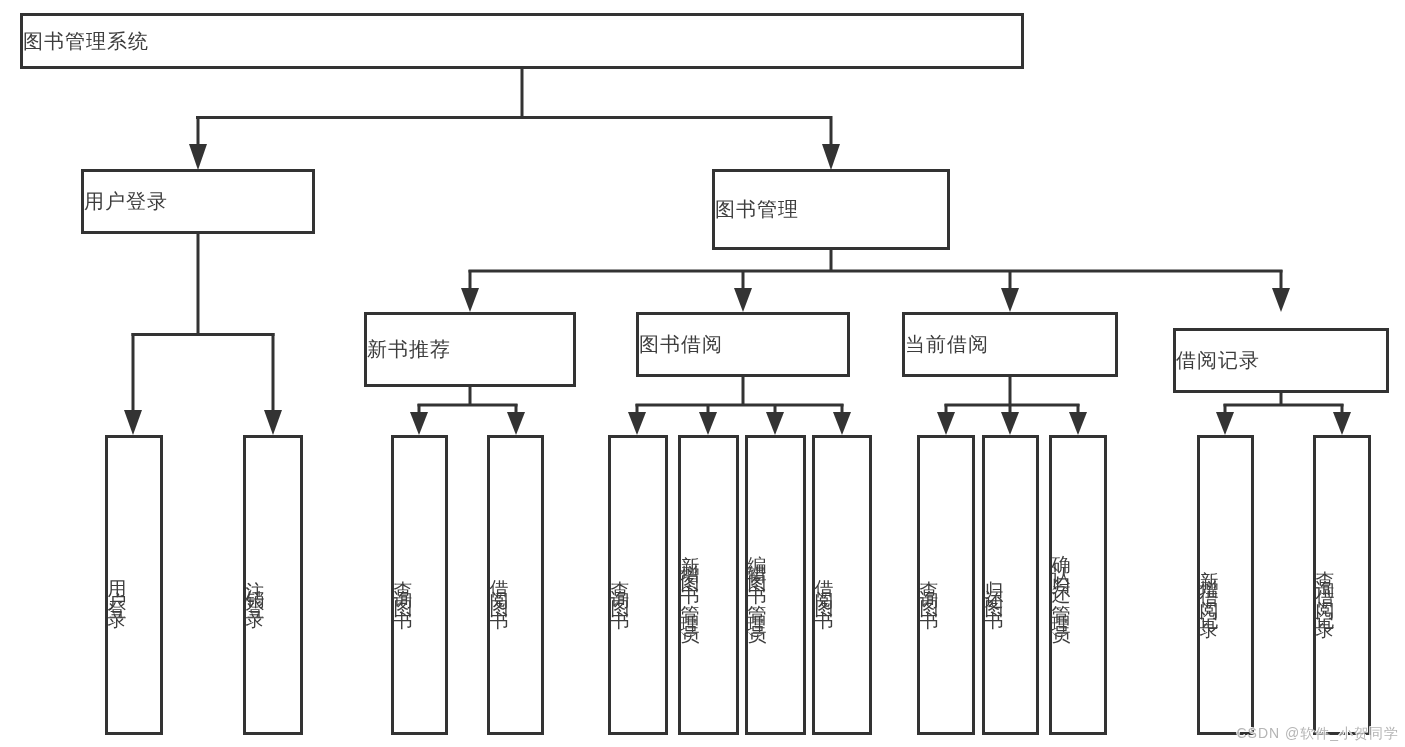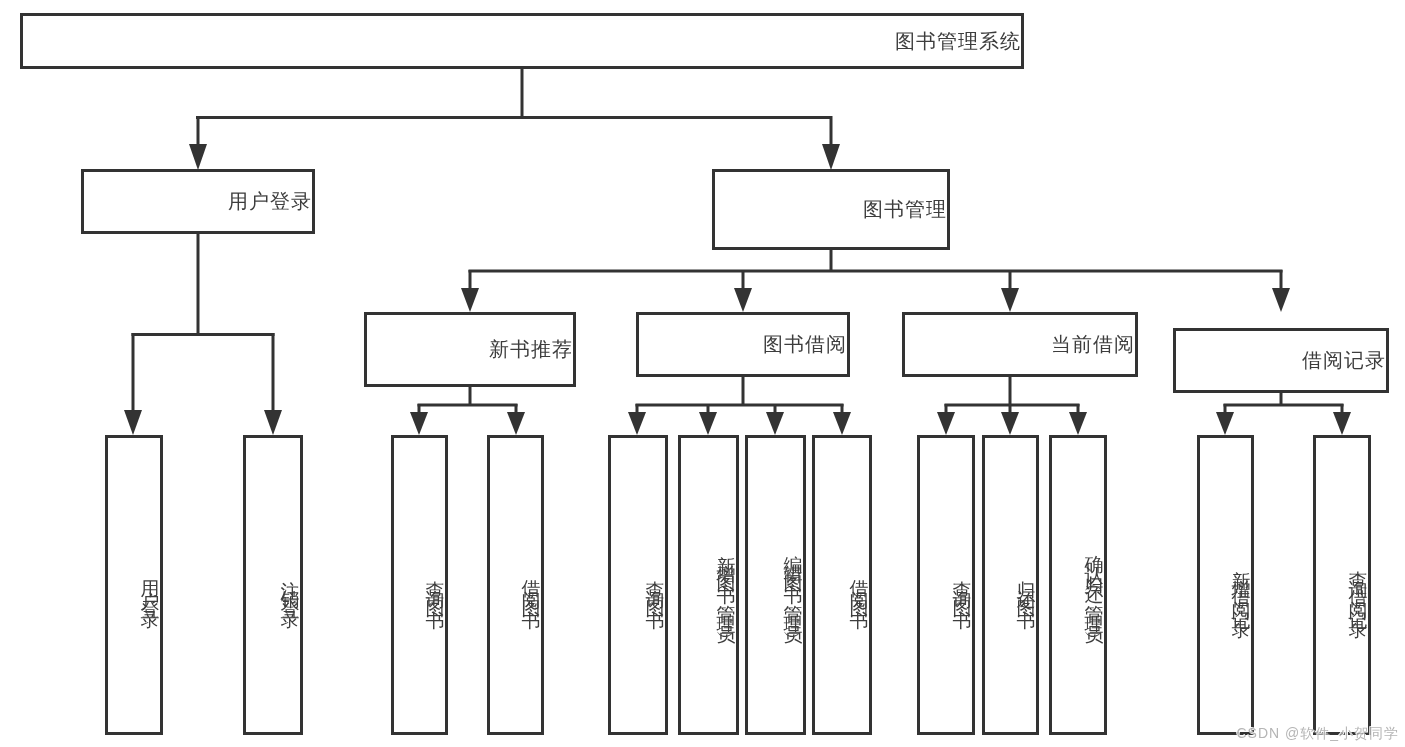--- a/index.html
+++ b/index.html
@@ -22,21 +22,21 @@
     position: absolute;
     left: 0; top: 0;
     width: 1405px; height: 747px;
   }
   .node {
     position: absolute;
     border: 3px solid var(--line);
     background: var(--background);
     display: flex;
     align-items: center;
-    justify-content: flex-end;
+    justify-content: flex-start;
     color: var(--text);
     font-size: 20px;
     letter-spacing: 1px;
     white-space: nowrap;
   }
   .leaf {
     top: 435px;
     height: 300px;
   }
   .leaf .v-label {
@@ -44,22 +44,22 @@
     font-size: 19px;
     letter-spacing: 10px;
     line-height: 1;
     color: var(--text);
   }
   
   .box-root        { left: 20px;   top: 13px;  width: 1004px; height: 56px; }
   .box-user-login  { left: 81px;   top: 169px; width: 234px;  height: 65px; }
   .box-book-mgmt   { left: 712px;  top: 169px; width: 238px;  height: 81px; }
   .box-new-rec     { left: 364px;  top: 312px; width: 212px;  height: 75px; }
-  .box-borrowing   { left: 636px;  top: 312px; width: 214px;  height: 65px; padding-left: 12px; }
-  .box-current     { left: 902px;  top: 312px; width: 236px;  height: 65px; }
+  .box-borrowing   { left: 636px;  top: 312px; width: 214px;  height: 65px; }
+  .box-current     { left: 902px;  top: 312px; width: 216px;  height: 65px; }
   .box-records     { left: 1173px; top: 328px; width: 216px;  height: 65px; }
   
   .leaf-0  { left: 105px;  width: 58px; }
   .leaf-1  { left: 243px;  width: 60px; }
   .leaf-2  { left: 391px;  width: 57px; }
   .leaf-3  { left: 487px;  width: 57px; }
   .leaf-4  { left: 608px;  width: 60px; }
   .leaf-5  { left: 678px;  width: 61px; }
   .leaf-6  { left: 745px;  width: 61px; }
   .leaf-7  { left: 812px;  width: 60px; }

